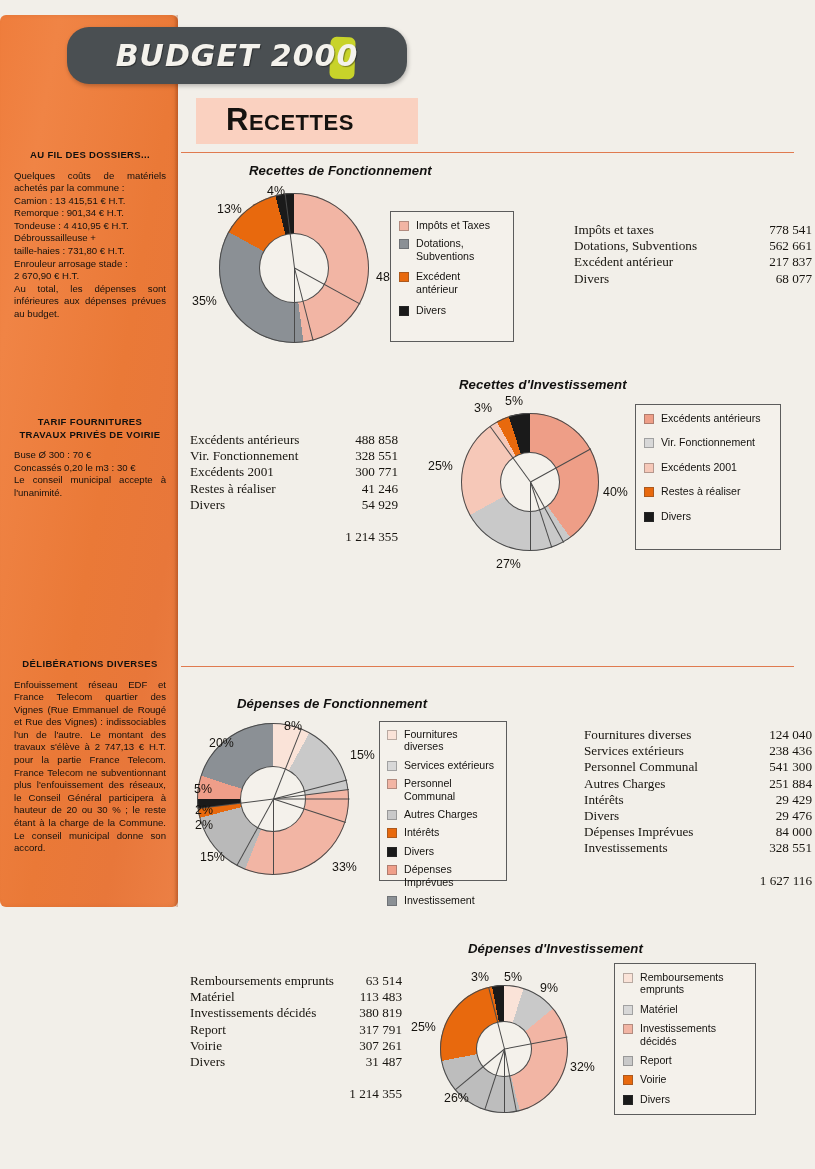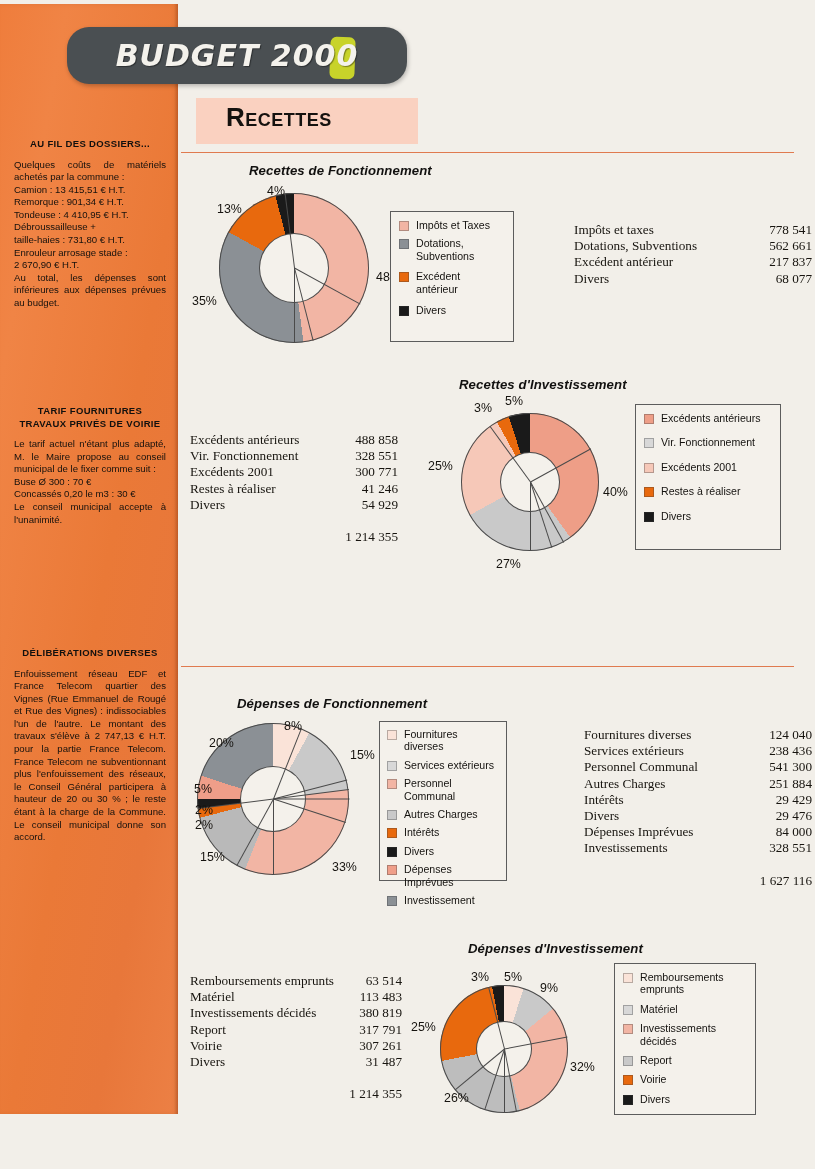--- a/index.html
+++ b/index.html
@@ -6,23 +6,24 @@
   body{
     width:815px;height:1169px;
     background:#f1efea;
     font-family:"Liberation Sans", sans-serif;
     overflow:hidden;position:relative;
   }
   .page{position:absolute;inset:0;background:#f2efe9;}
 
   
   .sidebar{
-    position:absolute;left:0;top:4px;width:178px;height:1110px;
+    position:absolute;left:0;top:15px;width:178px;height:892px;
     background:linear-gradient(100deg,#ef7d3c 0%,#f08445 18%,#ea7937 55%,#e8773a 78%,#ec8045 100%);
     box-shadow:inset -3px 0 6px -3px rgba(120,50,10,.35);
+    border-radius:6px;
   }
   .sidebar:after{
     content:"";position:absolute;right:0;top:0;width:4px;height:100%;
     background:linear-gradient(90deg,rgba(190,90,35,.0),rgba(150,60,20,.35));
   }
   .sb-block{position:absolute;left:14px;width:152px;color:#18120e;}
   .sb-head{
     font-size:9.5px;font-weight:bold;letter-spacing:.35px;text-align:center;
     line-height:12.5px;margin-bottom:8px;color:#11100e;
   }
@@ -52,21 +53,21 @@
     font-family:"DejaVu Sans", sans-serif;
     font-weight:bold;font-style:italic;font-size:30px;letter-spacing:1px;
     color:#f4f2ec;text-shadow:1px 1px 1px rgba(0,0,0,.4);
     z-index:3;white-space:nowrap;
   }
 
   
   .sec{position:absolute;left:18px;width:222px;height:46px;background:#fad1c0;}
   .sec .sec-t{
     position:absolute;left:30px;top:4px;
-    font-size:26px;font-weight:bold;color:#15120f;
+    font-size:31px;font-weight:bold;color:#15120f;
     font-variant:small-caps;letter-spacing:.5px;
     font-family:"Liberation Sans", sans-serif;
   }
   .sec-rule{position:absolute;left:3px;right:10px;height:1.4px;background:#e07a4f;}
 
   .chart-title{
     position:absolute;font-style:italic;font-weight:bold;font-size:13.2px;
     color:#121110;letter-spacing:.1px;white-space:nowrap;
   }
 
@@ -119,21 +120,20 @@
         <span class="ln">taille-haies : 731,80 € H.T.</span>
         <span class="ln">Enrouleur arrosage stade :</span>
         <span class="ln">2 670,90 € H.T.</span>
         <span>Au total, les dépenses sont inférieures aux dépenses prévues au budget.</span>
       </div>
     </div>
 
     <div class="sb-block" style="top:401px;">
       <div class="sb-head">TARIF FOURNITURES TRAVAUX PRIVÉS DE VOIRIE</div>
       <div class="sb-body">
-        <span>Le tarif actuel n'étant plus adapté, M. le Maire propose au conseil municipal de le fixer comme suit :</span>
         <span class="ln">Buse Ø 300 : 70 €</span>
         <span class="ln">Concassés 0,20 le m3 : 30 €</span>
         <span>Le conseil municipal accepte à l'unanimité.</span>
       </div>
     </div>
 
     <div class="sb-block" style="top:643px;">
       <div class="sb-head">DÉLIBÉRATIONS DIVERSES</div>
       <div class="sb-body">Enfouissement réseau EDF et France Telecom quartier des Vignes (Rue Emmanuel de Rougé et Rue des Vignes) : indissociables l'un de l'autre. Le montant des travaux s'élève à 2 747,13 € H.T. pour la partie France Telecom. France Telecom ne subventionnant plus l'enfouissement des réseaux, le Conseil Général participera à hauteur de 20 ou 30 % ; le reste étant à la charge de la Commune. Le conseil municipal donne son accord.</div>
     </div>

